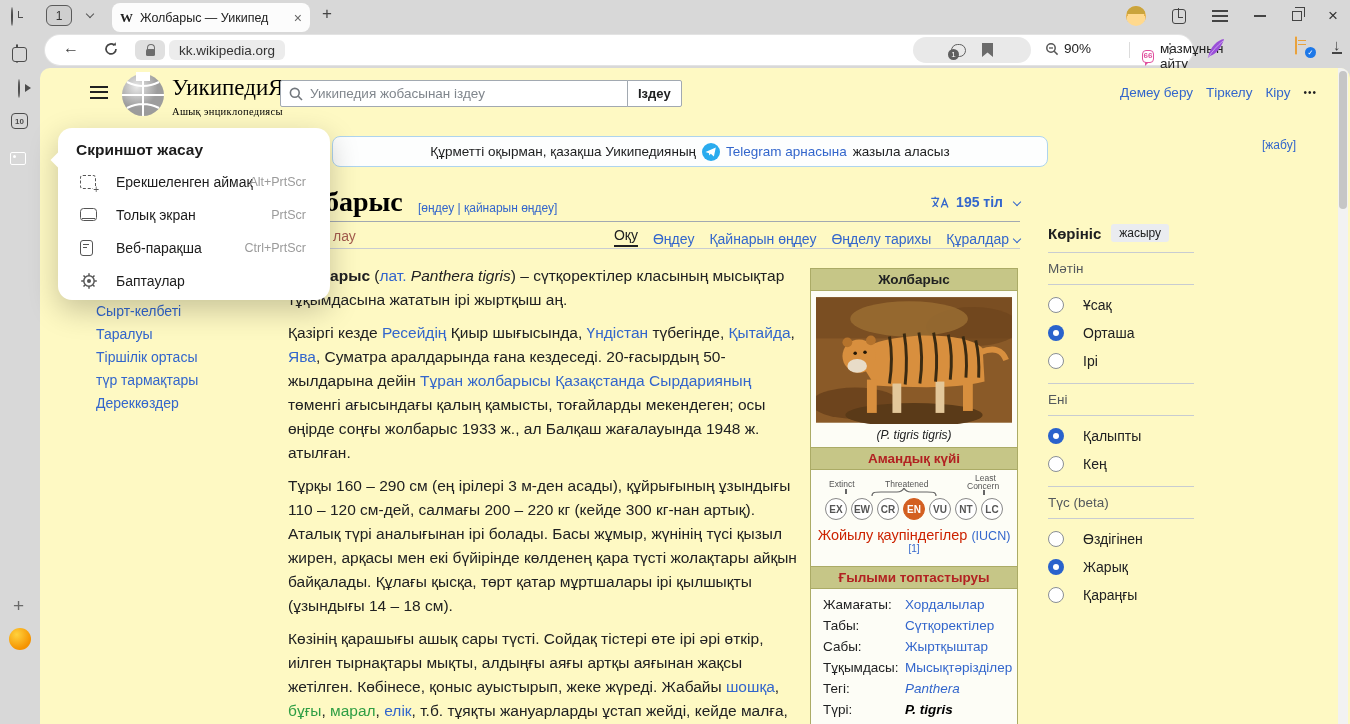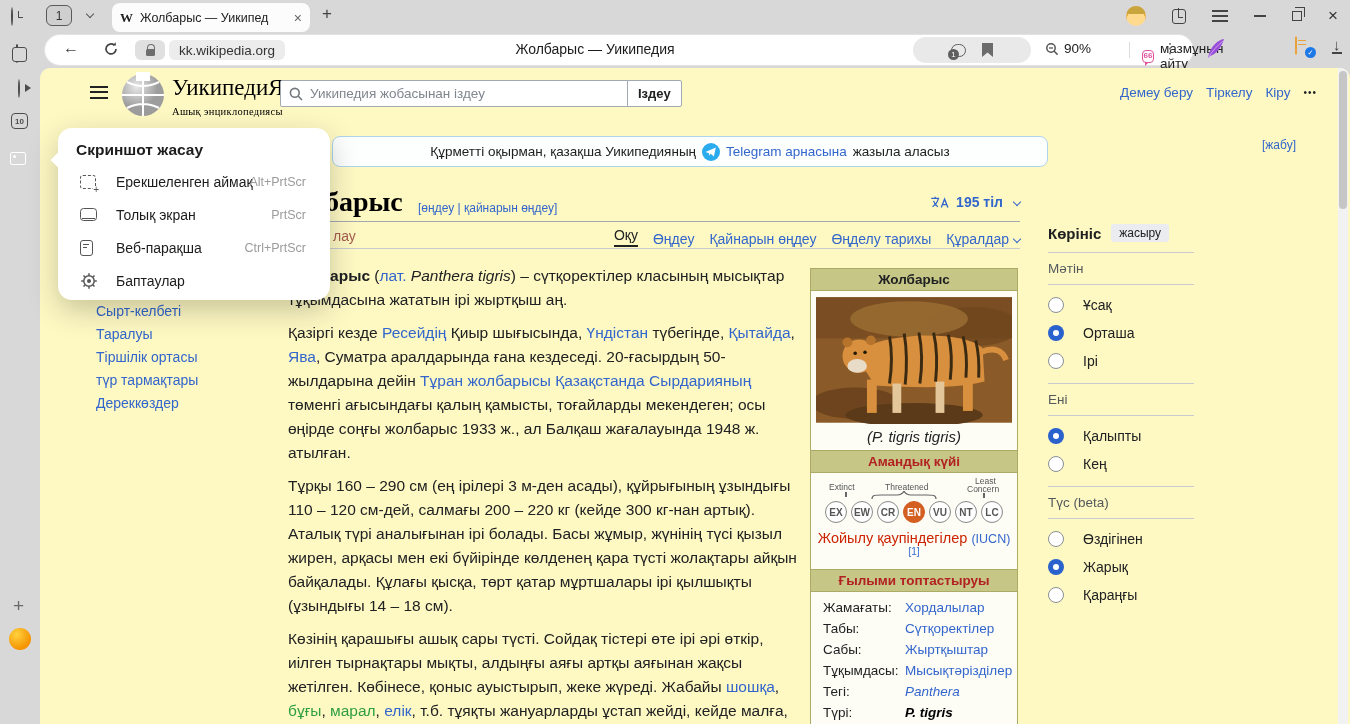--- a/index.html
+++ b/index.html
@@ -99,21 +99,21 @@
   .content p{margin-bottom:9px;}
   .content .b{font-weight:bold;}
   .content .i{font-style:italic;}
   .content .a{color:#3366cc;}
   .content .g{color:#2f9e44;}
   
   .infobox{position:absolute;left:770px;top:200px;width:208px;border:1px solid #abab66;background:#fdfdf6;font-size:13.5px;color:#202122;}
   .ib-h{background:#c6c687;text-align:center;font-weight:bold;padding:3px 0;border-bottom:1px solid #abab66;}
   .ib-h.red{color:#b22222;}
   .ib-img{margin:5px auto 2px;width:196px;height:128px;display:block;}
-  .ib-cap{text-align:center;font-size:15px;font-style:italic;padding:2px 0 5px;}
+  .ib-cap{text-align:center;font-size:12px;font-style:italic;padding:2px 0 5px;}
   .iucn{padding:3px 4px 2px;}
   .iu-labels{display:flex;font-size:8.5px;color:#555;position:relative;height:24px;}
   .iu-row{display:flex;gap:4px;justify-content:center;padding:1px 0 4px;}
   .iu{width:22px;height:22px;border:1px solid #888;border-radius:50%;font-size:10px;font-weight:bold;color:#555;display:flex;align-items:center;justify-content:center;background:#fff;}
   .iu.on{background:#d35f21;border-color:#d35f21;color:#fff;}
   .statusline{text-align:center;padding:1px 0 5px;font-size:14.5px;color:#cc2200;}
   .statusline .lk{color:#3366cc;font-size:12.5px;}
   .statusline .rf{color:#3366cc;font-size:10px;vertical-align:super;}
   .taxo{padding:5px 0 4px 12px;}
   .taxo .row{display:flex;line-height:21px;}
@@ -188,21 +188,20 @@
   <div class="addr">
     <span class="back">←</span>
     <svg class="reload-svg" width="16" height="16" viewBox="0 0 16 16">
         <path d="M13 8a5 5 0 1 1-1.7-3.8" stroke="#444" stroke-width="1.7" fill="none"></path>
         <path d="M12.6 1.2 L13 4.6 L9.6 4.4 Z" fill="#444"></path>
       </svg>
     <span class="lockchip">
         <span class="lock"></span>
       </span>
     <span class="urlchip">kk.wikipedia.org</span>
-    <div class="pgtitle">Жолбарыс — Уикипедия</div>
     <div class="rt-chip">
       <span class="bub">
           <span class="bdg">1</span>
         </span>
       <span class="flagbm"></span>
     </div>
     <div class="zoomlbl">
       <svg width="14" height="14" viewBox="0 0 14 14">
           <circle cx="6" cy="6" r="4.2" stroke="#555" stroke-width="1.5" fill="none"></circle>
           <path d="M9.2 9.2 L12.6 12.6" stroke="#555" stroke-width="1.5"></path>

